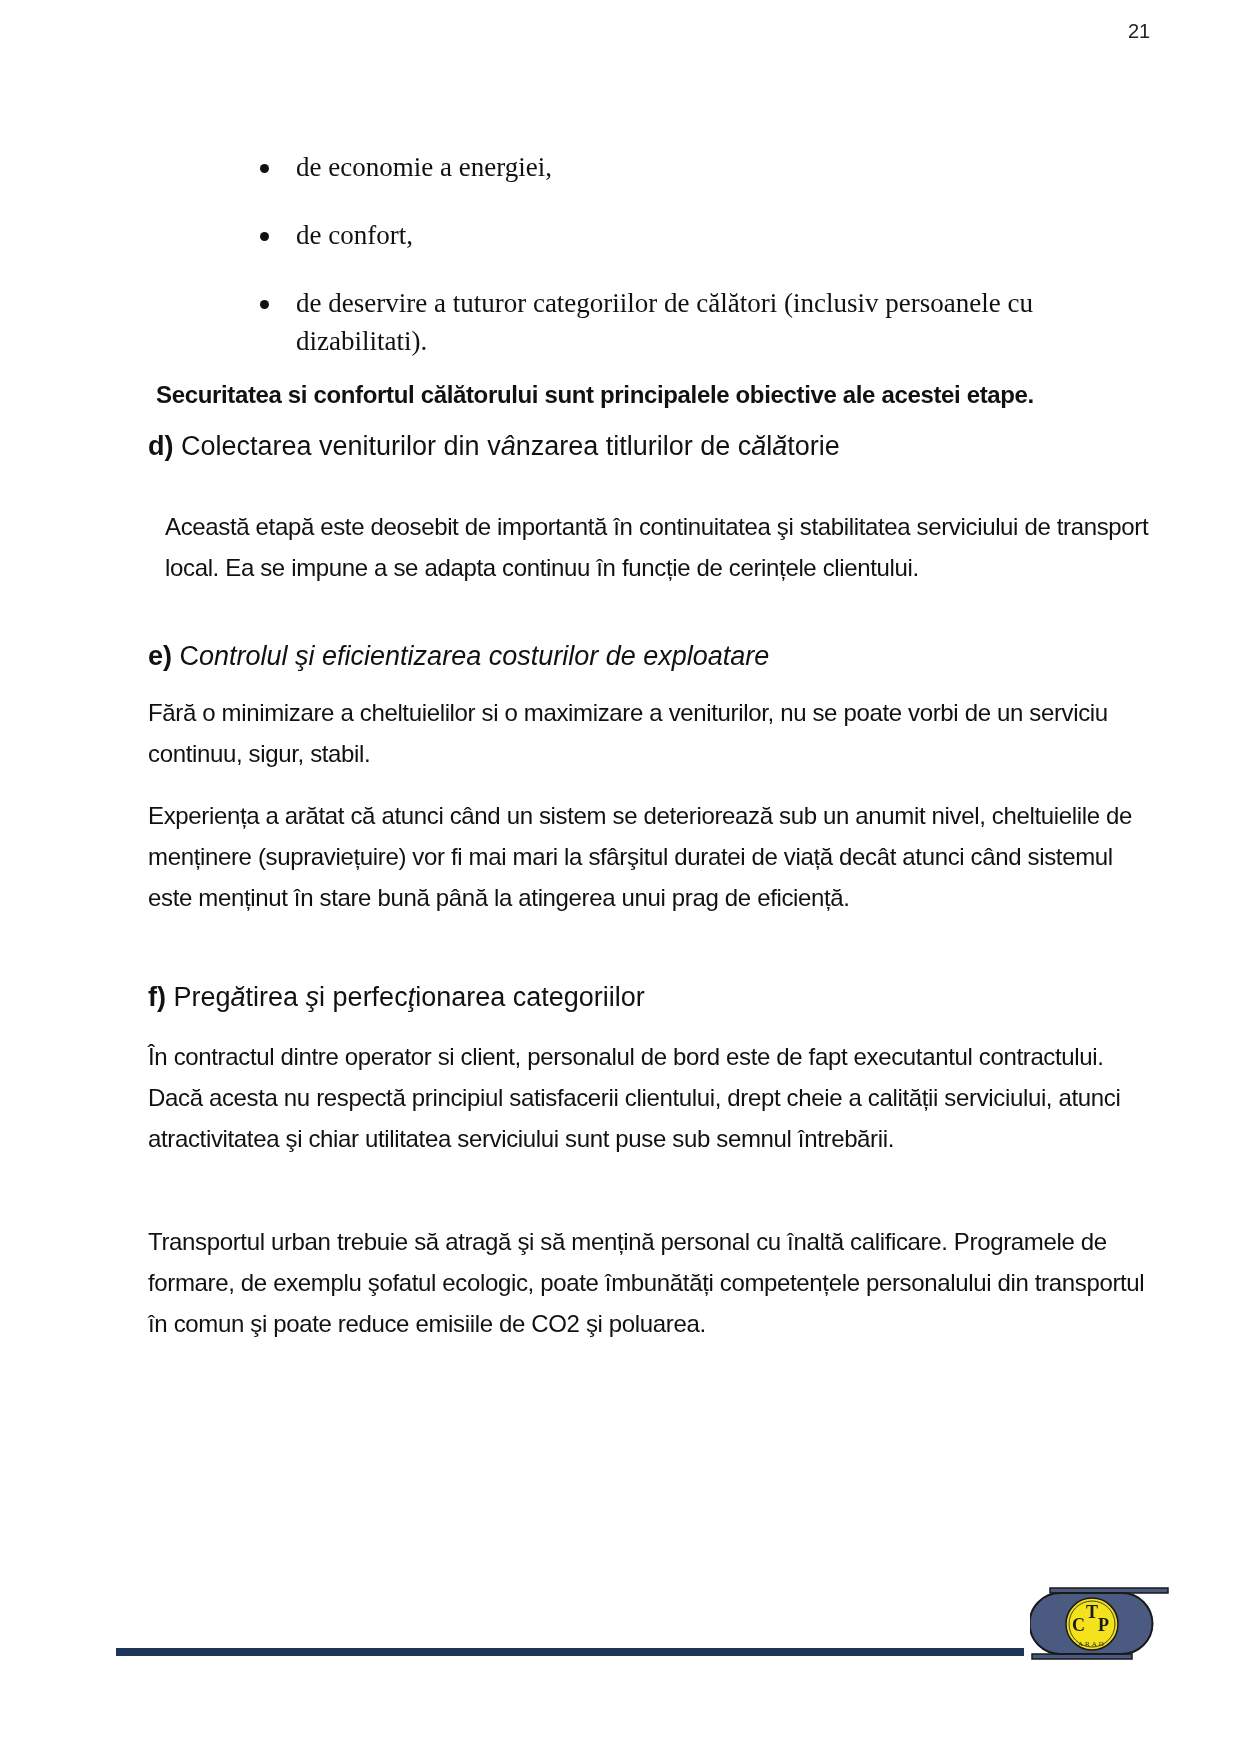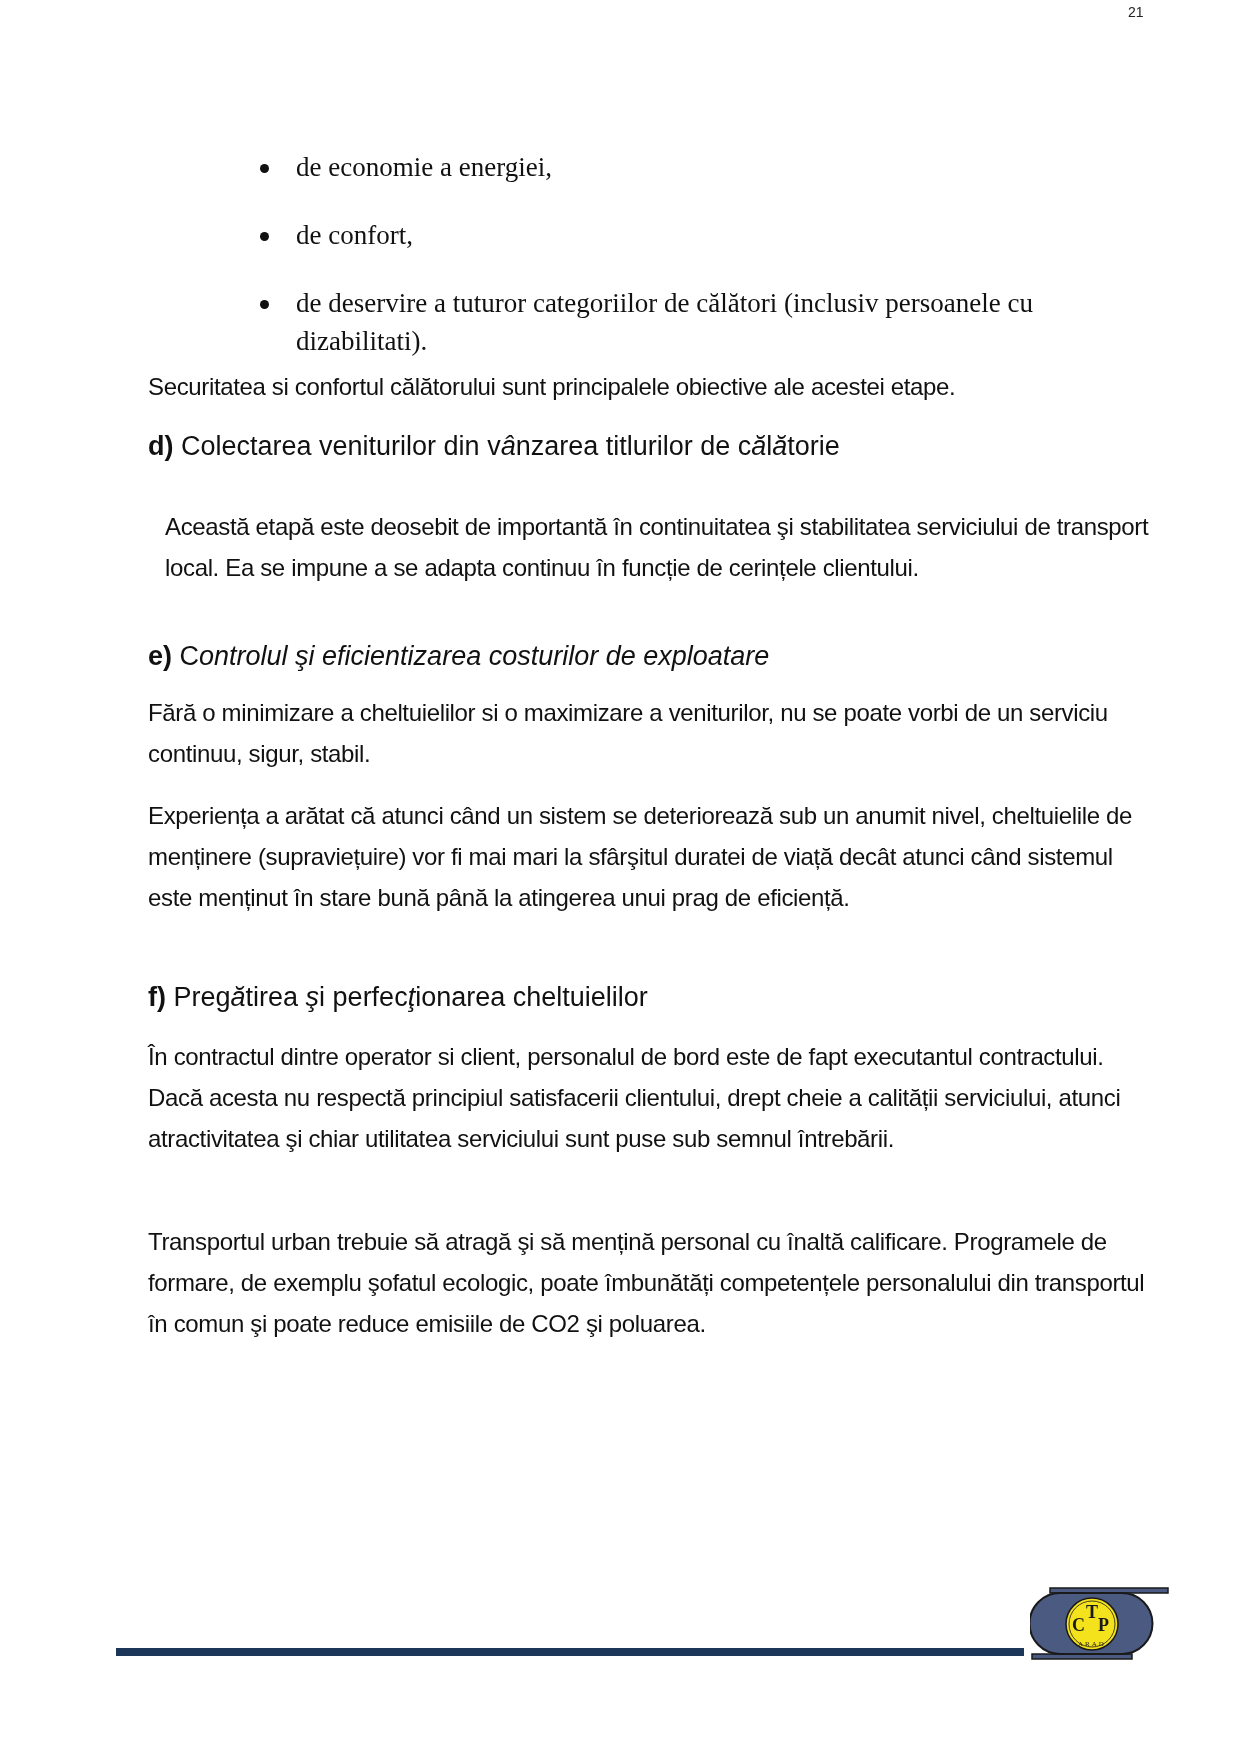--- a/index.html
+++ b/index.html
@@ -1,19 +1,19 @@
 <!DOCTYPE html>
 <html><head>
 <meta charset="utf-8">
 <style>
   html, body { margin: 0; padding: 0; background: #ffffff; }
   body { width: 1241px; height: 1754px; position: relative; overflow: hidden; color: #111111; }
   .page-number {
-    position: absolute; top: 4px; left: 1128px;
-    font-family: "Liberation Sans", sans-serif; font-size: 14px; color: #222;
+    position: absolute; top: 20px; left: 1128px;
+    font-family: "Liberation Sans", sans-serif; font-size: 20px; color: #222;
   }
   .bullets { position: absolute; top: 148px; left: 0; width: 1173px; margin: 0; padding: 0; list-style: none; }
   .bullet {
     position: relative; margin: 0 0 30px 296px; width: 820px;
     font-family: "Liberation Serif", serif; font-size: 27px; line-height: 38px; color: #111;
   }
   .bullet .dot {
     position: absolute; left: -36px; top: 16px; width: 9px; height: 9px; border-radius: 50%; background: #111;
   }
   .body-text {
@@ -46,38 +46,38 @@
   <li class="bullet">
     <span class="dot"></span>
     <span>de confort,</span>
   </li>
   <li class="bullet" style="width:760px;">
     <span class="dot"></span>
     <span>de deservire a tuturor categoriilor de călători (inclusiv persoanele cu dizabilitati).</span>
   </li>
 </ul>
 
-<p class="body-text" style="top:366px; margin:0;">Securitatea si confortul călătorului sunt principalele obiective ale acestei etape.</p>
+<p class="body-text" style="top:366px; margin:8px;font-weight:bold;">Securitatea si confortul călătorului sunt principalele obiective ale acestei etape.</p>
 
 <div class="heading" style="top:428px;">
   <span class="letter">d)</span><span> Colectarea veniturilor din v</span><span class="it">â</span><span>nzarea titlurilor de c</span><span class="it">ă</span><span>l</span><span class="it">ă</span><span>torie</span>
 </div>
 
 <p class="body-text" style="top:489px; margin:17px;">Această etapă este deosebit de importantă în continuitatea şi stabilitatea serviciului de transport local. Ea se impune a se adapta continuu în funcție de cerințele clientului.</p>
 
 <div class="heading" style="top:632px;margin-top:6px;">
   <span class="letter">e)</span><span> C</span><span class="it">ontrolul şi eficientizarea costurilor de exploatare</span>
 </div>
 
 <p class="body-text" style="top:692px; margin:0;">Fără o minimizare a cheltuielilor si o maximizare a veniturilor, nu se poate vorbi de un serviciu continuu, sigur, stabil.</p>
 
 <p class="body-text" style="top:795px; margin:0;">Experiența a arătat că atunci când un sistem se deteriorează sub un anumit nivel, cheltuielile de menținere (supraviețuire) vor fi mai mari la sfârşitul duratei de viață decât atunci când sistemul este menținut în stare bună până la atingerea unui  prag de eficiență.</p>
 
 <div class="heading" style="top:979px;">
-  <span class="letter">f)</span><span> Preg</span><span class="it">ă</span><span>tirea </span><span class="it">ş</span><span>i perfec</span><span class="it">ţ</span><span>ionarea cheltuielilor</span>
+  <span class="letter">f)</span><span> Preg</span><span class="it">ă</span><span>tirea </span><span class="it">ş</span><span>i perfec</span><span class="it">ţ</span><span>ionarea categoriilor</span>
 </div>
 
 <p class="body-text" style="top:1036px; margin:0;">În contractul dintre operator si client, personalul de bord este de fapt executantul contractului. Dacă acesta nu respectă principiul satisfacerii clientului, drept cheie a calității serviciului, atunci atractivitatea şi chiar utilitatea serviciului sunt puse sub semnul întrebării.</p>
 
 <p class="body-text" style="top:1221px; margin:0;">Transportul urban trebuie să atragă şi să mențină personal cu înaltă calificare. Programele de formare, de exemplu şofatul ecologic, poate îmbunătăți competențele personalului din transportul în comun şi poate reduce emisiile de CO2 şi poluarea.</p>
 
 <div class="footer-rule"></div>
 
 <svg class="logo" viewBox="0 0 140 80" xmlns="http://www.w3.org/2000/svg">
   <rect x="20" y="4" width="118" height="5" fill="#4a5a80" stroke="#1a1a1a" stroke-width="1.5"></rect>

